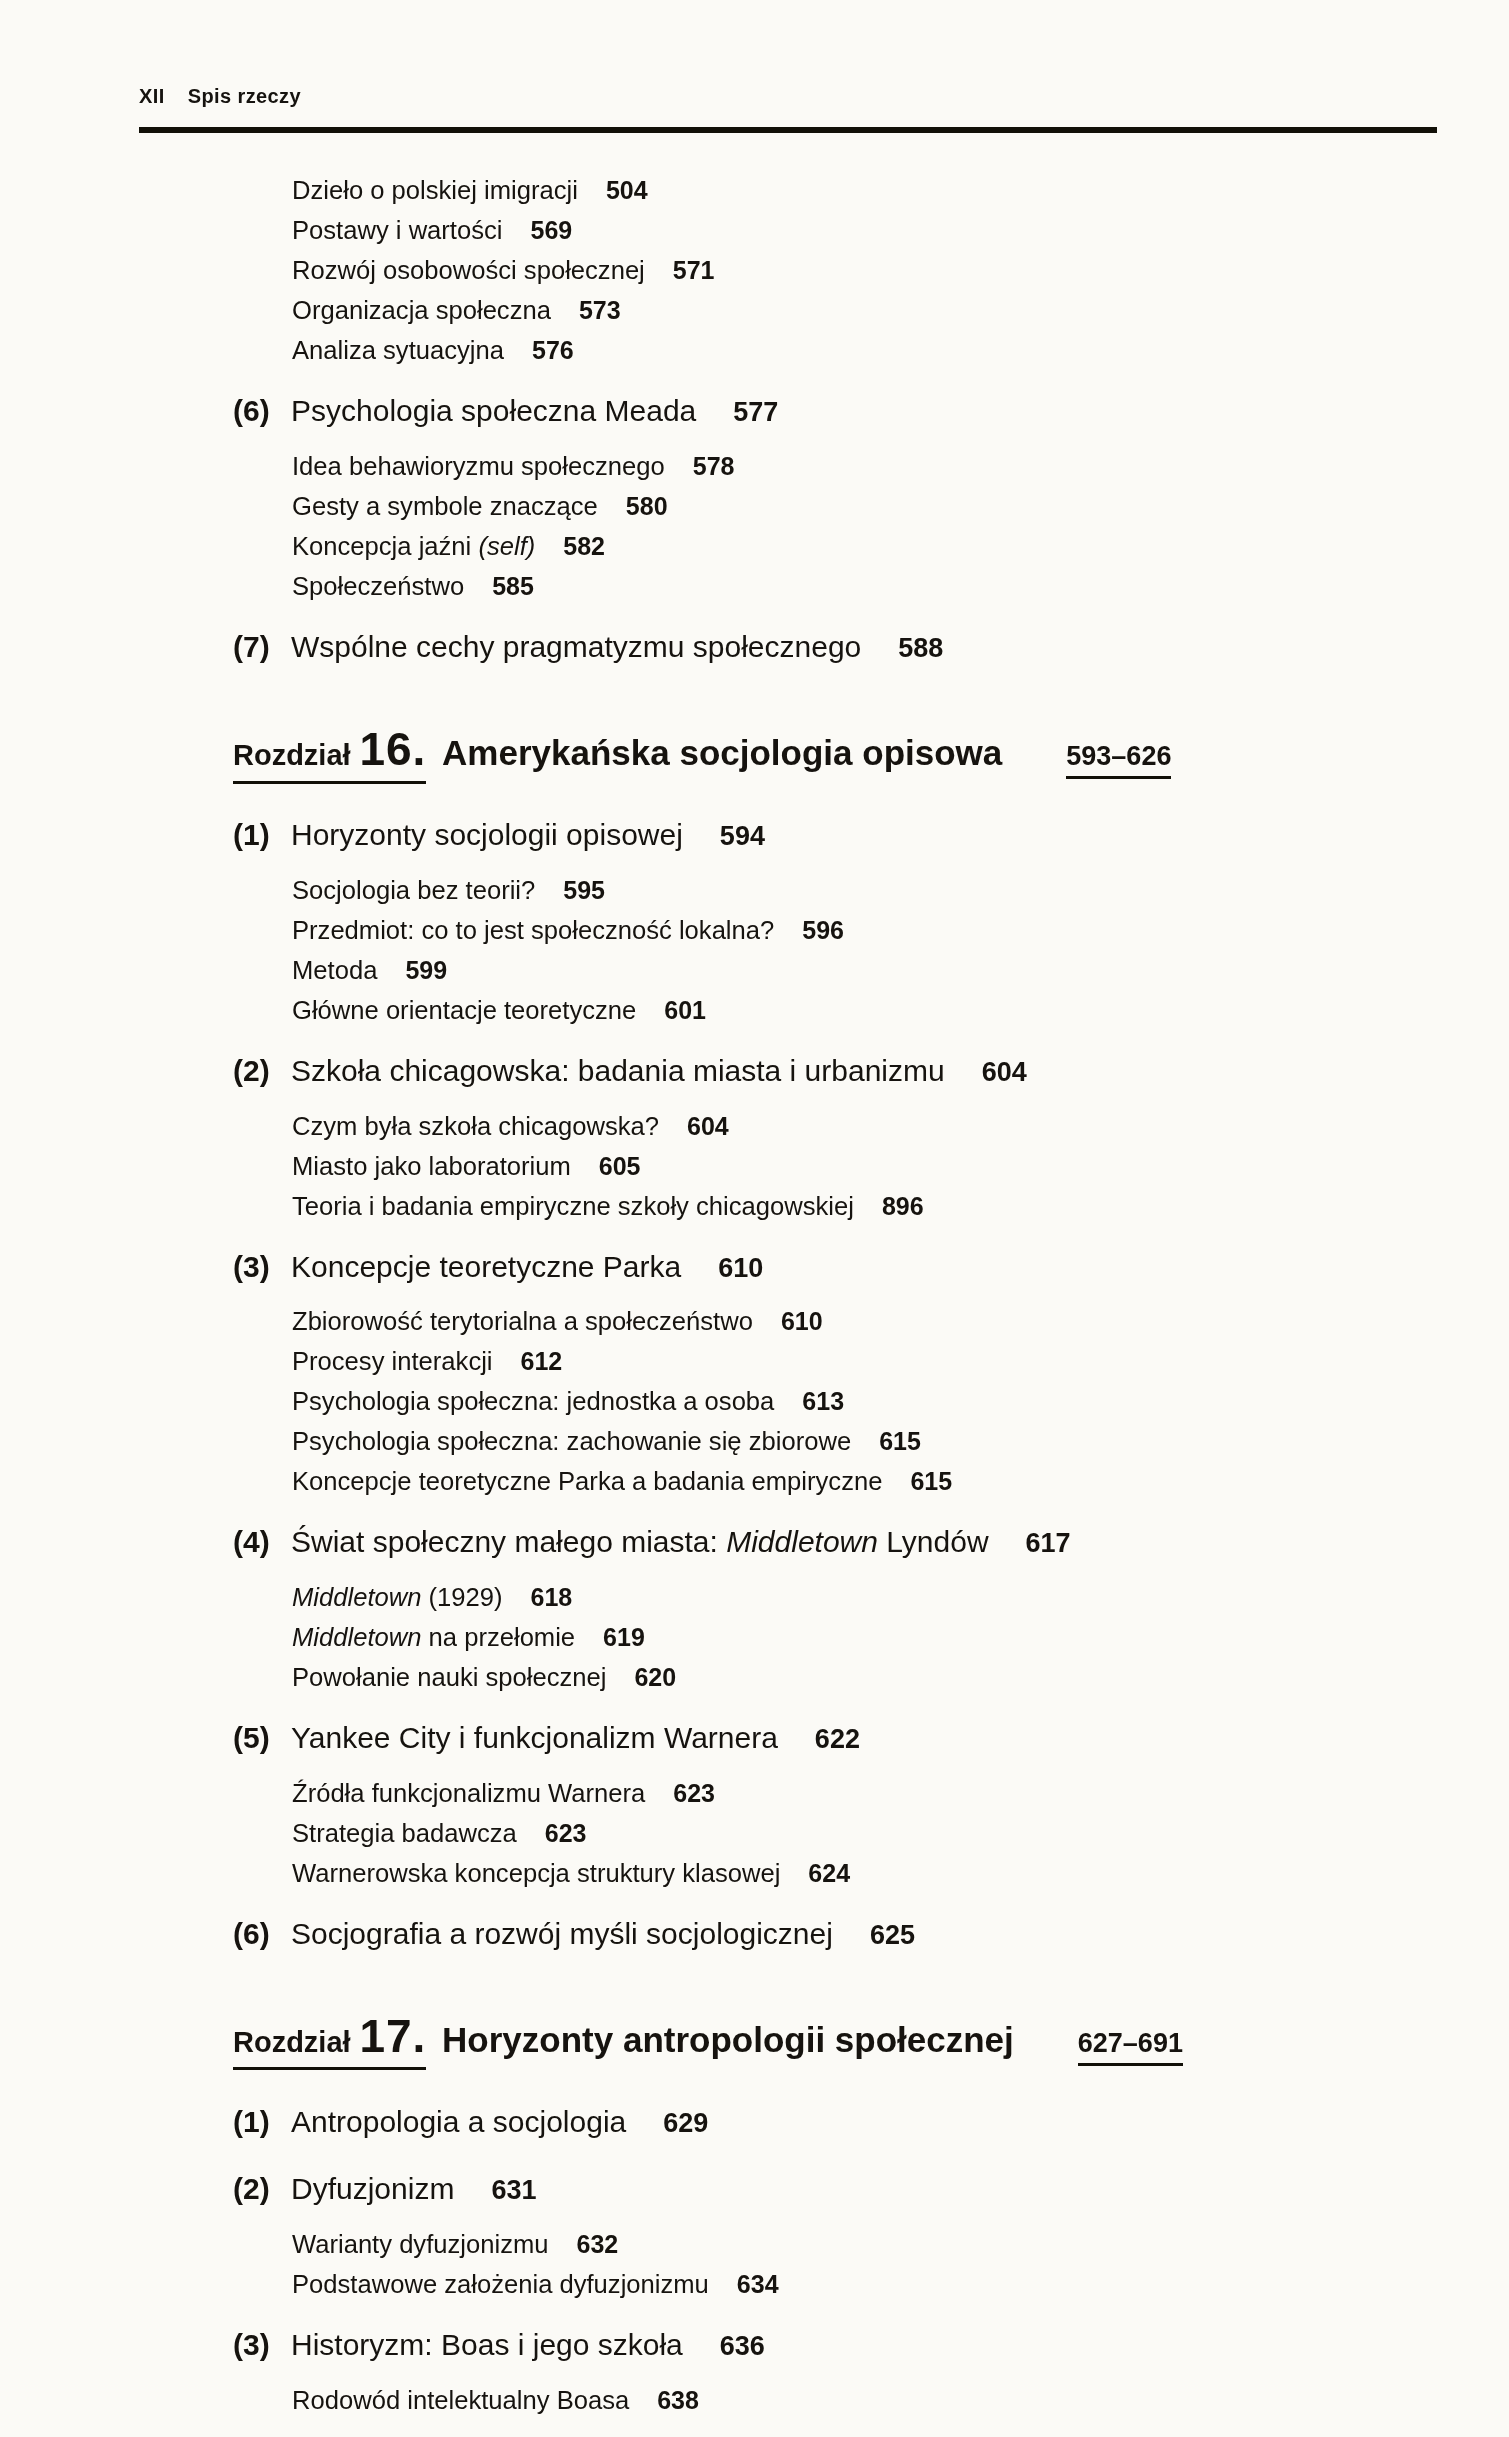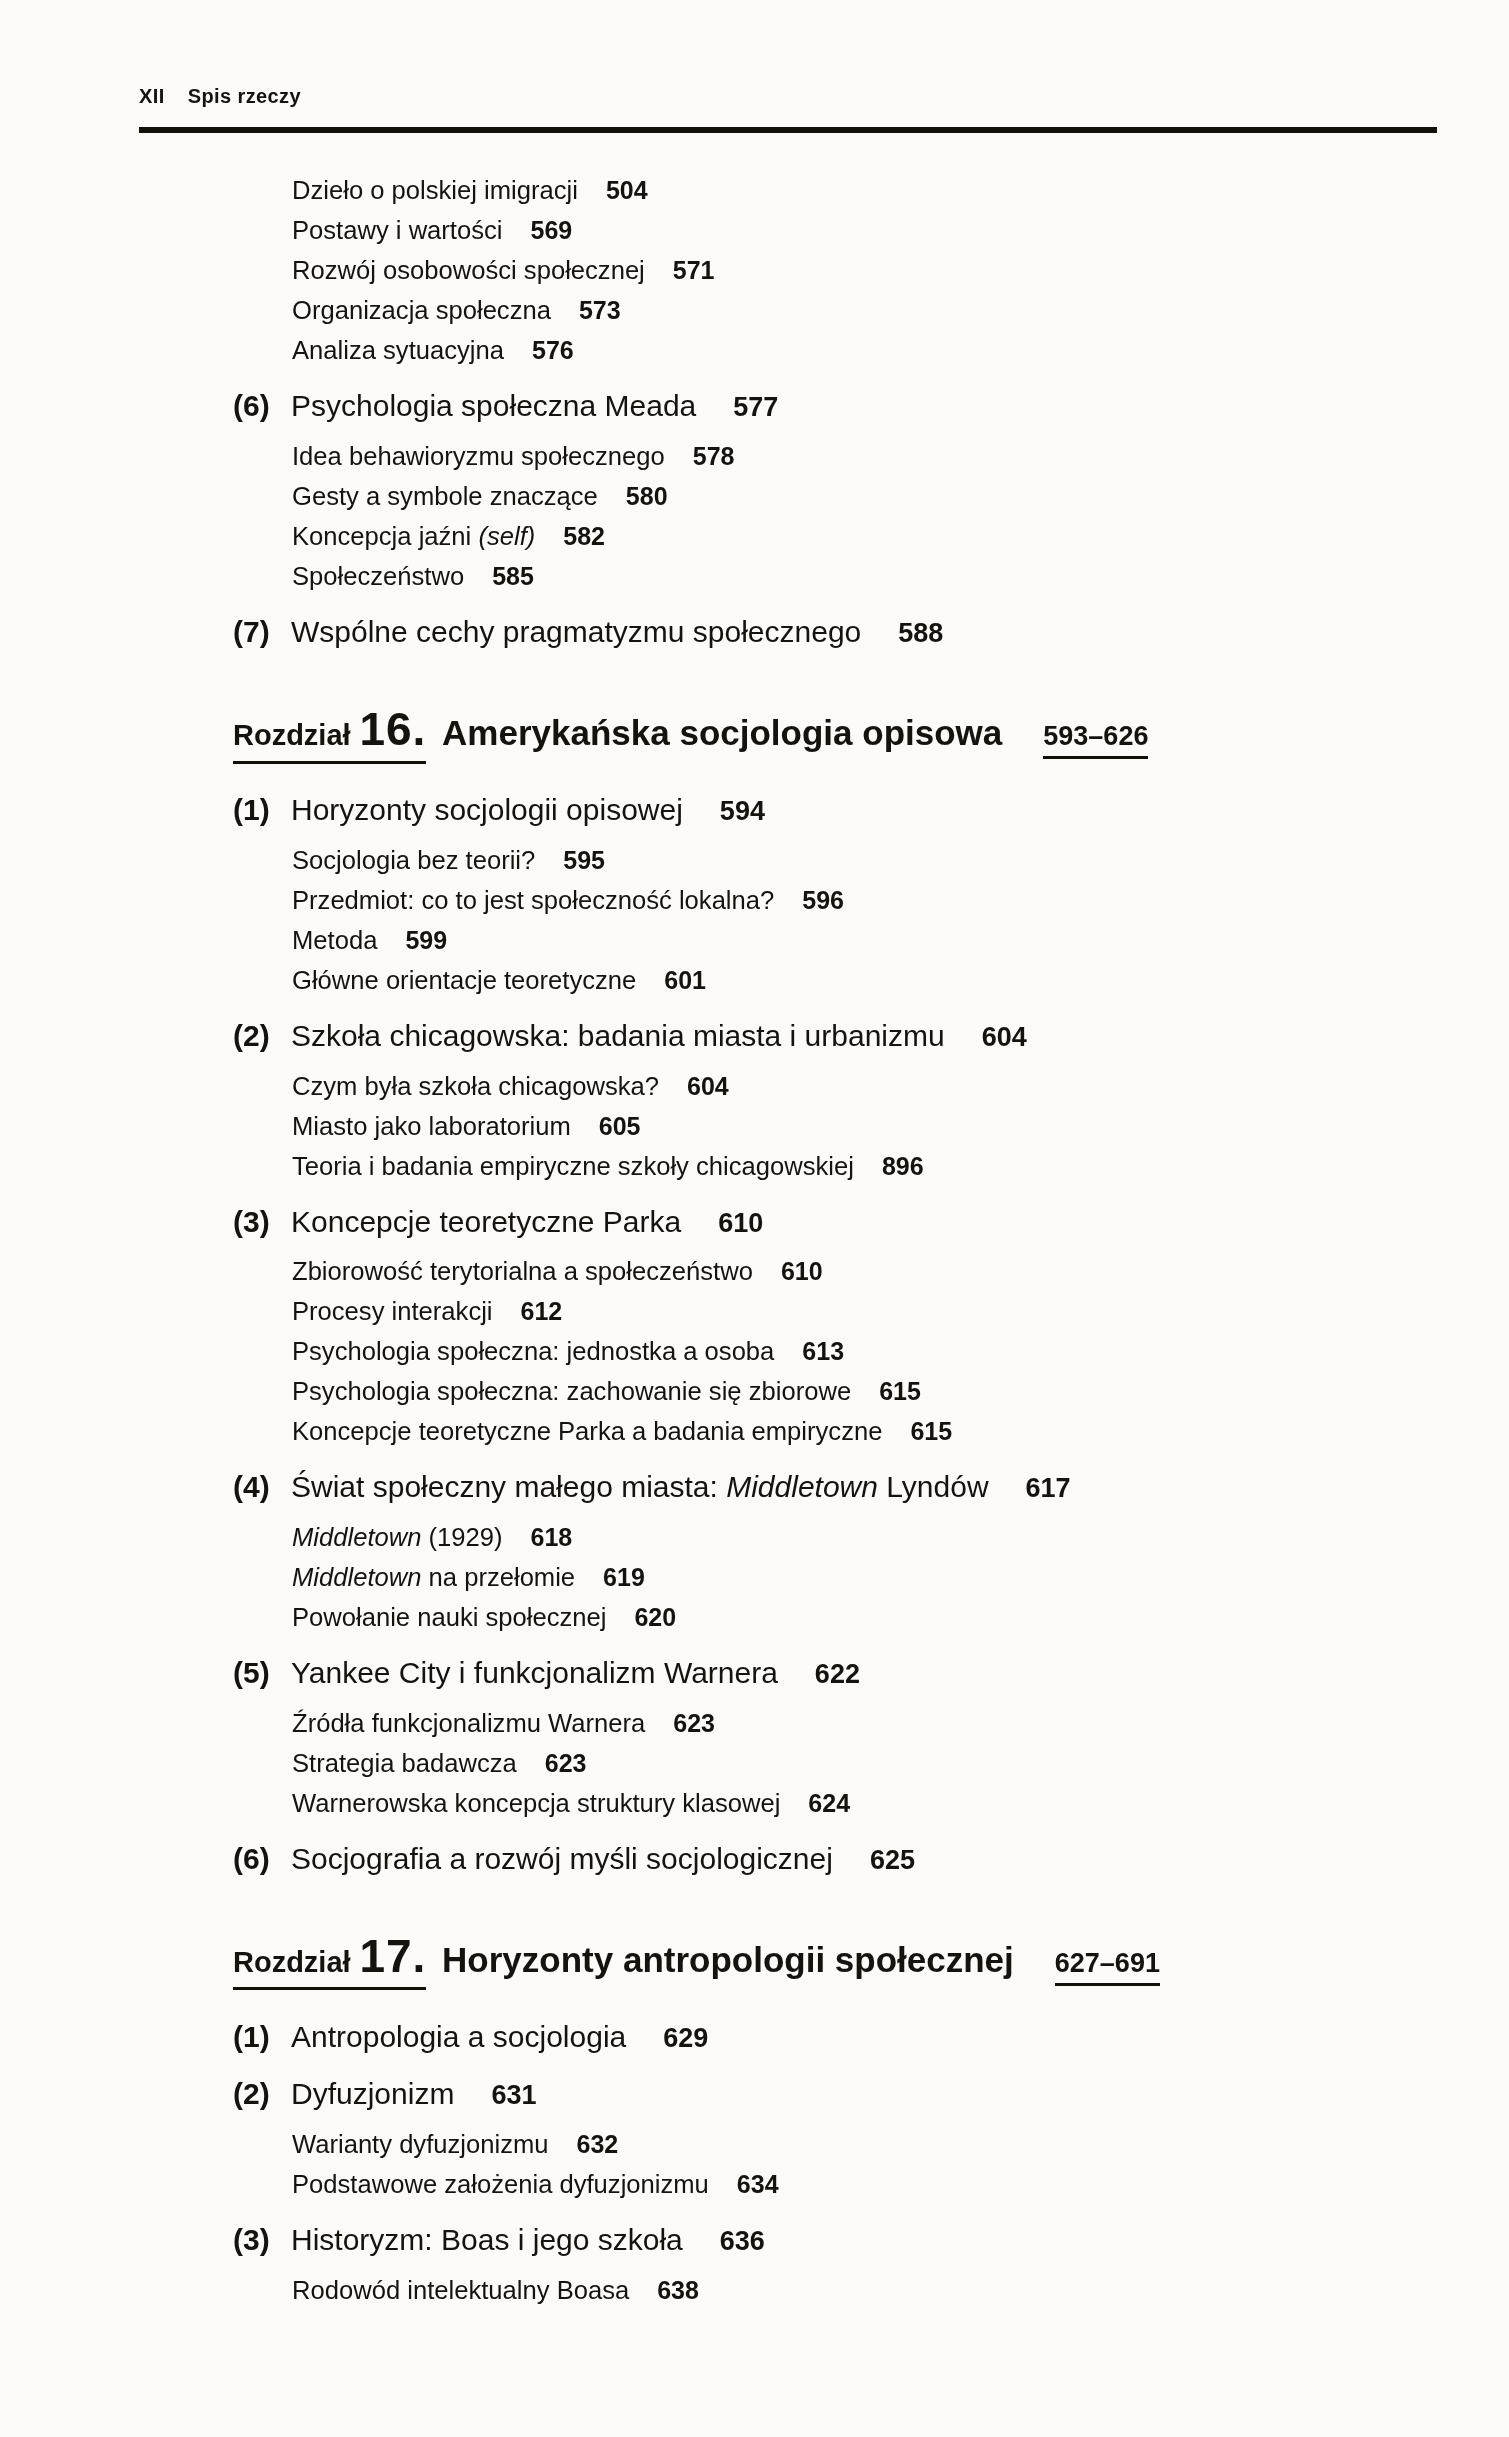--- a/index.html
+++ b/index.html
@@ -12,30 +12,30 @@
   .page { padding:85px 73px 0 139px; }
 
   .hdr { display:flex; align-items:baseline; gap:23px; font-weight:bold; font-size:20px; letter-spacing:0.4px; }
   .rule { border-bottom:6.2px solid #121008; margin-top:19.4px; }
 
   .entries { margin-top:37px; }
 
   .sub { padding-left:153px; font-size:25.6px; line-height:40px; }
   .sub .pg { font-weight:bold; margin-left:28px; font-size:25px; }
 
-  .numbered { padding-left:94px; font-size:30px; line-height:39px; margin:16px 0 8.8px 0; }
+  .numbered { padding-left:94px; font-size:30px; line-height:49px; margin:16px 0 8.8px 0; }
   .numbered .no { font-weight:bold; display:inline-block; min-width:58px; }
   .numbered .pg { font-weight:bold; margin-left:37px; font-size:27px; }
 
   .chapter { padding-left:94px; margin:49px 0 26.5px 0; font-weight:bold; }
   .ch-group { display:inline-block; border-bottom:3.5px solid #121008; padding-bottom:4.4px; }
   .ch-label { font-size:29px; }
   .ch-number { font-size:46px; margin-left:8.8px; letter-spacing:0.9px;text-align:center; }
   .ch-title { font-size:35px; margin-left:16px; }
-  .ch-pages { display:inline-block; font-size:27px; margin-left:41px; border-bottom:3.5px solid #121008; padding-bottom:3.5px; }
+  .ch-pages { display:inline-block; font-size:27px; margin-left:64px; border-bottom:3.5px solid #121008; padding-bottom:3.5px; }
 
   em { font-style:italic; }
 </style>
 </head>
 <body>
 
 <main class="page">
 
   <header class="hdr">
     <span>XII</span>

